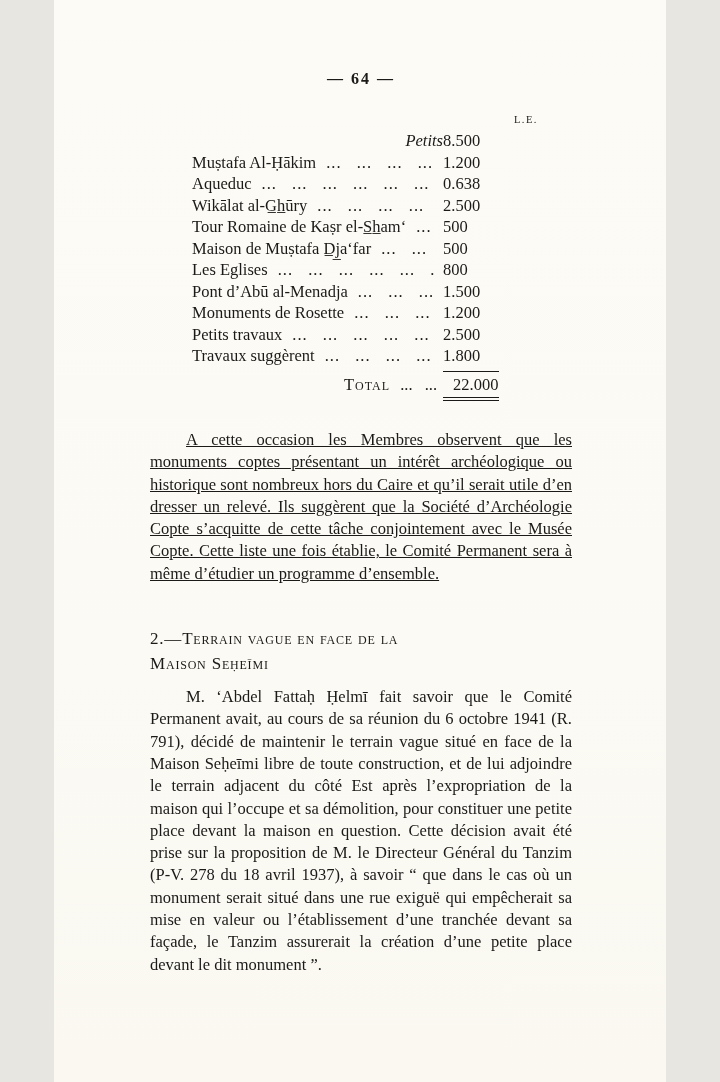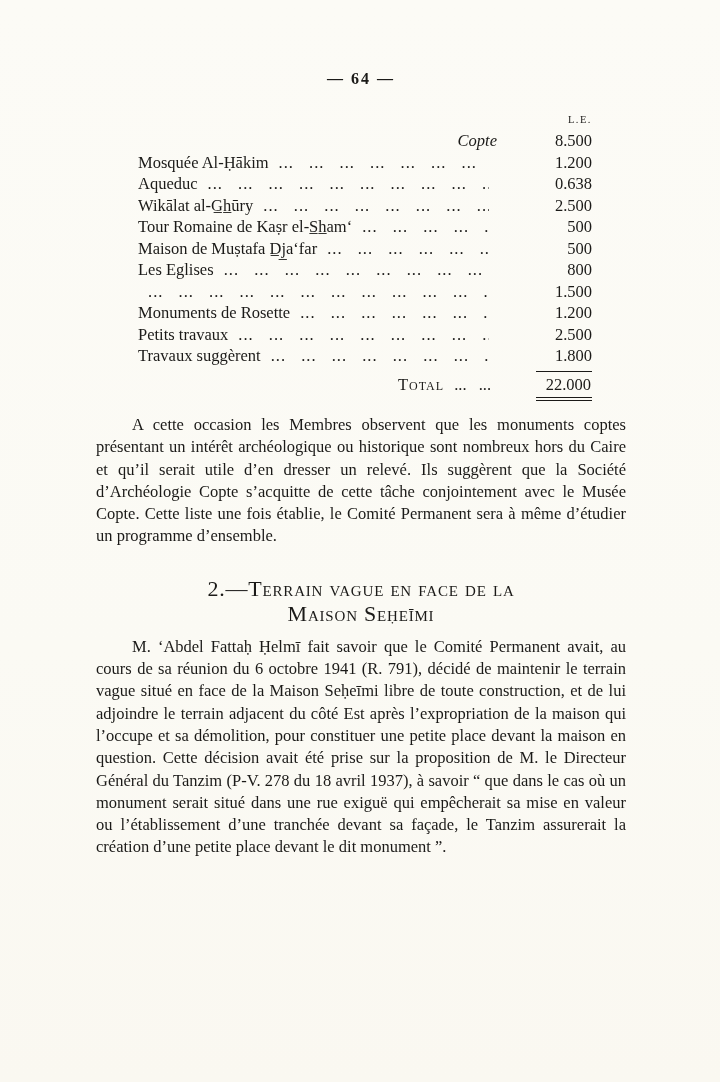--- a/index.html
+++ b/index.html
@@ -1,18 +1,18 @@
 <!DOCTYPE html>
 <html><head>
 <meta charset="utf-8">
 <style>
   html,body { margin:0; padding:0; background:#e8e6e0; }
   .page {
     position:relative;
-    width:720px; height:1082px;
+    width:612px; height:1082px;
     margin:0 auto;
     background:linear-gradient(180deg,#fcfbf6 0%, #fbfaf4 60%, #faf8f1 100%);
     color:#1b1a18;
     font-family:"Liberation Serif","DejaVu Serif",serif;
     box-sizing:border-box;
     padding:70px 94px 0 96px;
     overflow:hidden;
   }
   .page-number {
     text-align:center;
@@ -43,21 +43,21 @@
     flex:1 1 auto;
     overflow:hidden;
     white-space:nowrap;
     margin:0 8px 0 10px;
     word-spacing:10px;
     letter-spacing:1px;
   }
   .amount-cell {
     flex:0 0 95px;
     width:95px;
-    text-align:right;
+    text-align:left;
     white-space:nowrap;
   }
   .report-row { justify-content:flex-end; }
   .report-label { font-style:italic; }
   .total-row {
     justify-content:flex-end;
     margin-top:4px;
   }
   .total-label {
     font-variant:small-caps;
@@ -75,48 +75,47 @@
     padding:2px 1px 2px 10px;
   }
   .para {
     margin:0;
     font-size:16.5px;
     line-height:22.3px;
     text-align:justify;
     text-indent:36px;
   }
   .para-1 { margin-top:34px; }
-  .para-2 { margin-top:13px; }
+  .para-2 { margin-top:28px;text-decoration:underline; }
   .para-3 { margin-top:10px; }
   .section-heading {
-    margin-top:28px;
-    text-align:center;
+    margin-top:41px;
     font-variant:small-caps;
-    font-size:22px;
+    font-size:17px;
     line-height:25px;
     letter-spacing:0.8px;
   }
 </style>
 </head>
 <body>
 
 <div class="page">
 
   <div class="page-number">— 64 —</div>
 
   <div class="table-wrap">
     <div class="currency">L.E.</div>
 
     <div class="t-row report-row">
-      <span class="report-label">Copte</span>
+      <span class="report-label">Petits</span>
       <span class="amount-cell">8.500</span>
     </div>
 
     <div class="t-row">
-      <span class="t-label">Mosquée Al-Ḥākim</span>
+      <span class="t-label">Muṣtafa Al-Ḥākim</span>
       <span class="leader">... ... ... ... ... ... ... ... ... ... ... ... ... ... ... ... ... ...</span>
       <span class="amount-cell">1.200</span>
     </div>
     <div class="t-row">
       <span class="t-label">Aqueduc</span>
       <span class="leader">... ... ... ... ... ... ... ... ... ... ... ... ... ... ... ... ... ...</span>
       <span class="amount-cell">0.638</span>
     </div>
     <div class="t-row">
       <span class="t-label">Wikālat al-G̲h̲ūry</span>
@@ -132,20 +131,21 @@
       <span class="t-label">Maison de Muṣtafa D̲j̲a‘far</span>
       <span class="leader">... ... ... ... ... ... ... ... ... ... ... ... ... ... ... ... ... ...</span>
       <span class="amount-cell">500</span>
     </div>
     <div class="t-row">
       <span class="t-label">Les Eglises</span>
       <span class="leader">... ... ... ... ... ... ... ... ... ... ... ... ... ... ... ... ... ...</span>
       <span class="amount-cell">800</span>
     </div>
     <div class="t-row">
+      <span class="t-label">Pont d’Abū al-Menadja</span>
       <span class="leader">... ... ... ... ... ... ... ... ... ... ... ... ... ... ... ... ... ...</span>
       <span class="amount-cell">1.500</span>
     </div>
     <div class="t-row">
       <span class="t-label">Monuments de Rosette</span>
       <span class="leader">... ... ... ... ... ... ... ... ... ... ... ... ... ... ... ... ... ...</span>
       <span class="amount-cell">1.200</span>
     </div>
     <div class="t-row">
       <span class="t-label">Petits travaux</span>

